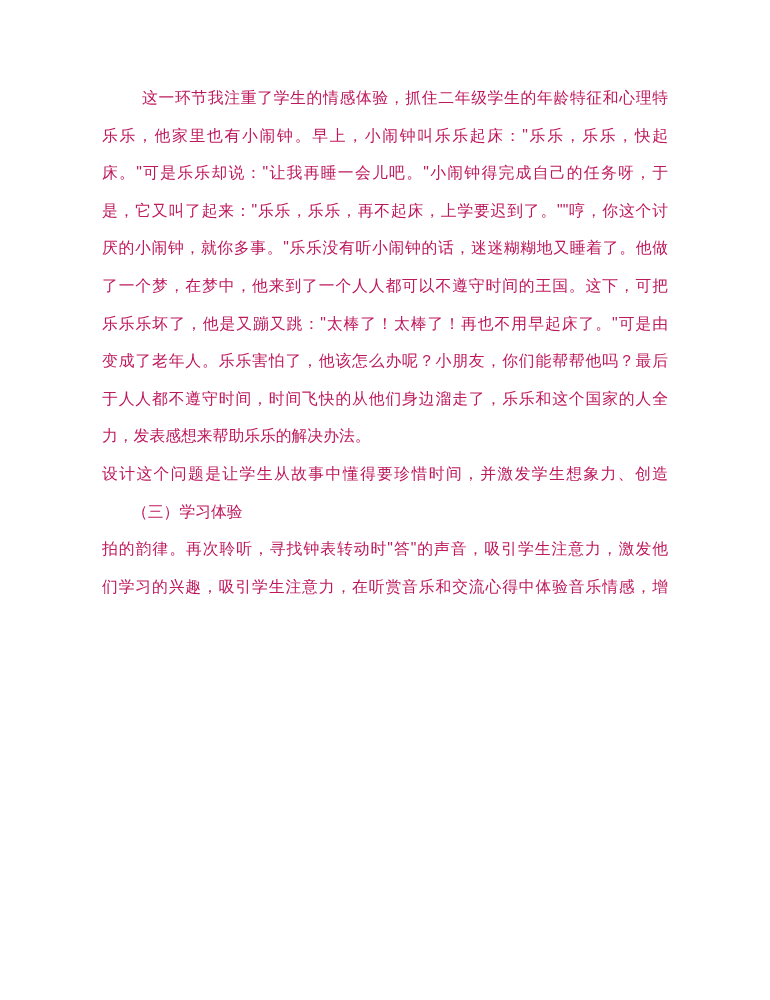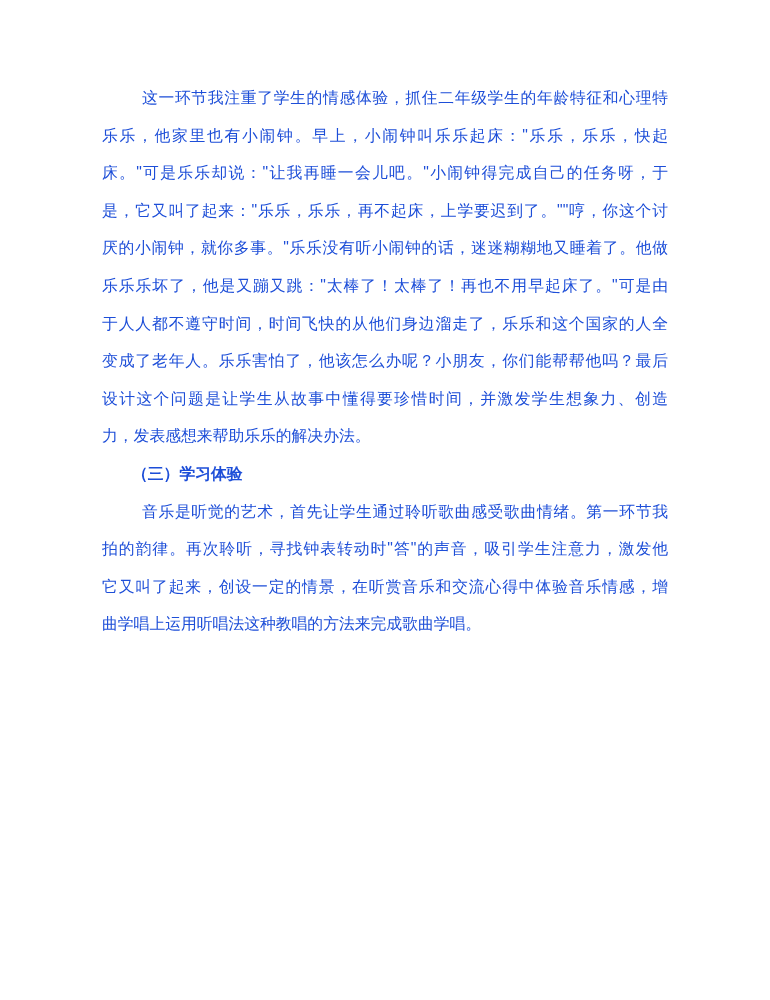--- a/index.html
+++ b/index.html
@@ -32,41 +32,39 @@
   }
   .line.last {
     text-align: left;
     text-align-last: left;
   }
   .line.indent { padding-left: 40px; }
   .para.heading .line {
     text-align: right;
     text-align-last: left;
     padding-left: 30px;
-    font-weight: bold;
   }
 </style>
 </head>
 <body>
 
-<div class="doc-page" style="color: #1d4ed8;">
+<div class="doc-page" style="color: #be185d;">
     <div class="para body">
       <div class="line indent">这一环节我注重了学生的情感体验，抓住二年级学生的年龄特征和心理特</div>
       <div class="line">乐乐，他家里也有小闹钟。早上，小闹钟叫乐乐起床："乐乐，乐乐，快起</div>
       <div class="line">床。"可是乐乐却说："让我再睡一会儿吧。"小闹钟得完成自己的任务呀，于</div>
       <div class="line">是，它又叫了起来："乐乐，乐乐，再不起床，上学要迟到了。""哼，你这个讨</div>
       <div class="line">厌的小闹钟，就你多事。"乐乐没有听小闹钟的话，迷迷糊糊地又睡着了。他做</div>
+      <div class="line">了一个梦，在梦中，他来到了一个人人都可以不遵守时间的王国。这下，可把</div>
       <div class="line">乐乐乐坏了，他是又蹦又跳："太棒了！太棒了！再也不用早起床了。"可是由</div>
+      <div class="line">变成了老年人。乐乐害怕了，他该怎么办呢？小朋友，你们能帮帮他吗？最后</div>
       <div class="line">于人人都不遵守时间，时间飞快的从他们身边溜走了，乐乐和这个国家的人全</div>
-      <div class="line">变成了老年人。乐乐害怕了，他该怎么办呢？小朋友，你们能帮帮他吗？最后</div>
+      <div class="line last">力，发表感想来帮助乐乐的解决办法。</div>
       <div class="line">设计这个问题是让学生从故事中懂得要珍惜时间，并激发学生想象力、创造</div>
-      <div class="line last">力，发表感想来帮助乐乐的解决办法。</div>
     </div>
     <div class="para heading">
       <div class="line last">（三）学习体验</div>
     </div>
     <div class="para body">
-      <div class="line indent">音乐是听觉的艺术，首先让学生通过聆听歌曲感受歌曲情绪。第一环节我</div>
       <div class="line">拍的韵律。再次聆听，寻找钟表转动时"答"的声音，吸引学生注意力，激发他</div>
-      <div class="line">它又叫了起来，创设一定的情景，在听赏音乐和交流心得中体验音乐情感，增</div>
-      <div class="line last">曲学唱上运用听唱法这种教唱的方法来完成歌曲学唱。</div>
+      <div class="line">们学习的兴趣，吸引学生注意力，在听赏音乐和交流心得中体验音乐情感，增</div>
     </div>
   </div>
 
 </body></html>

